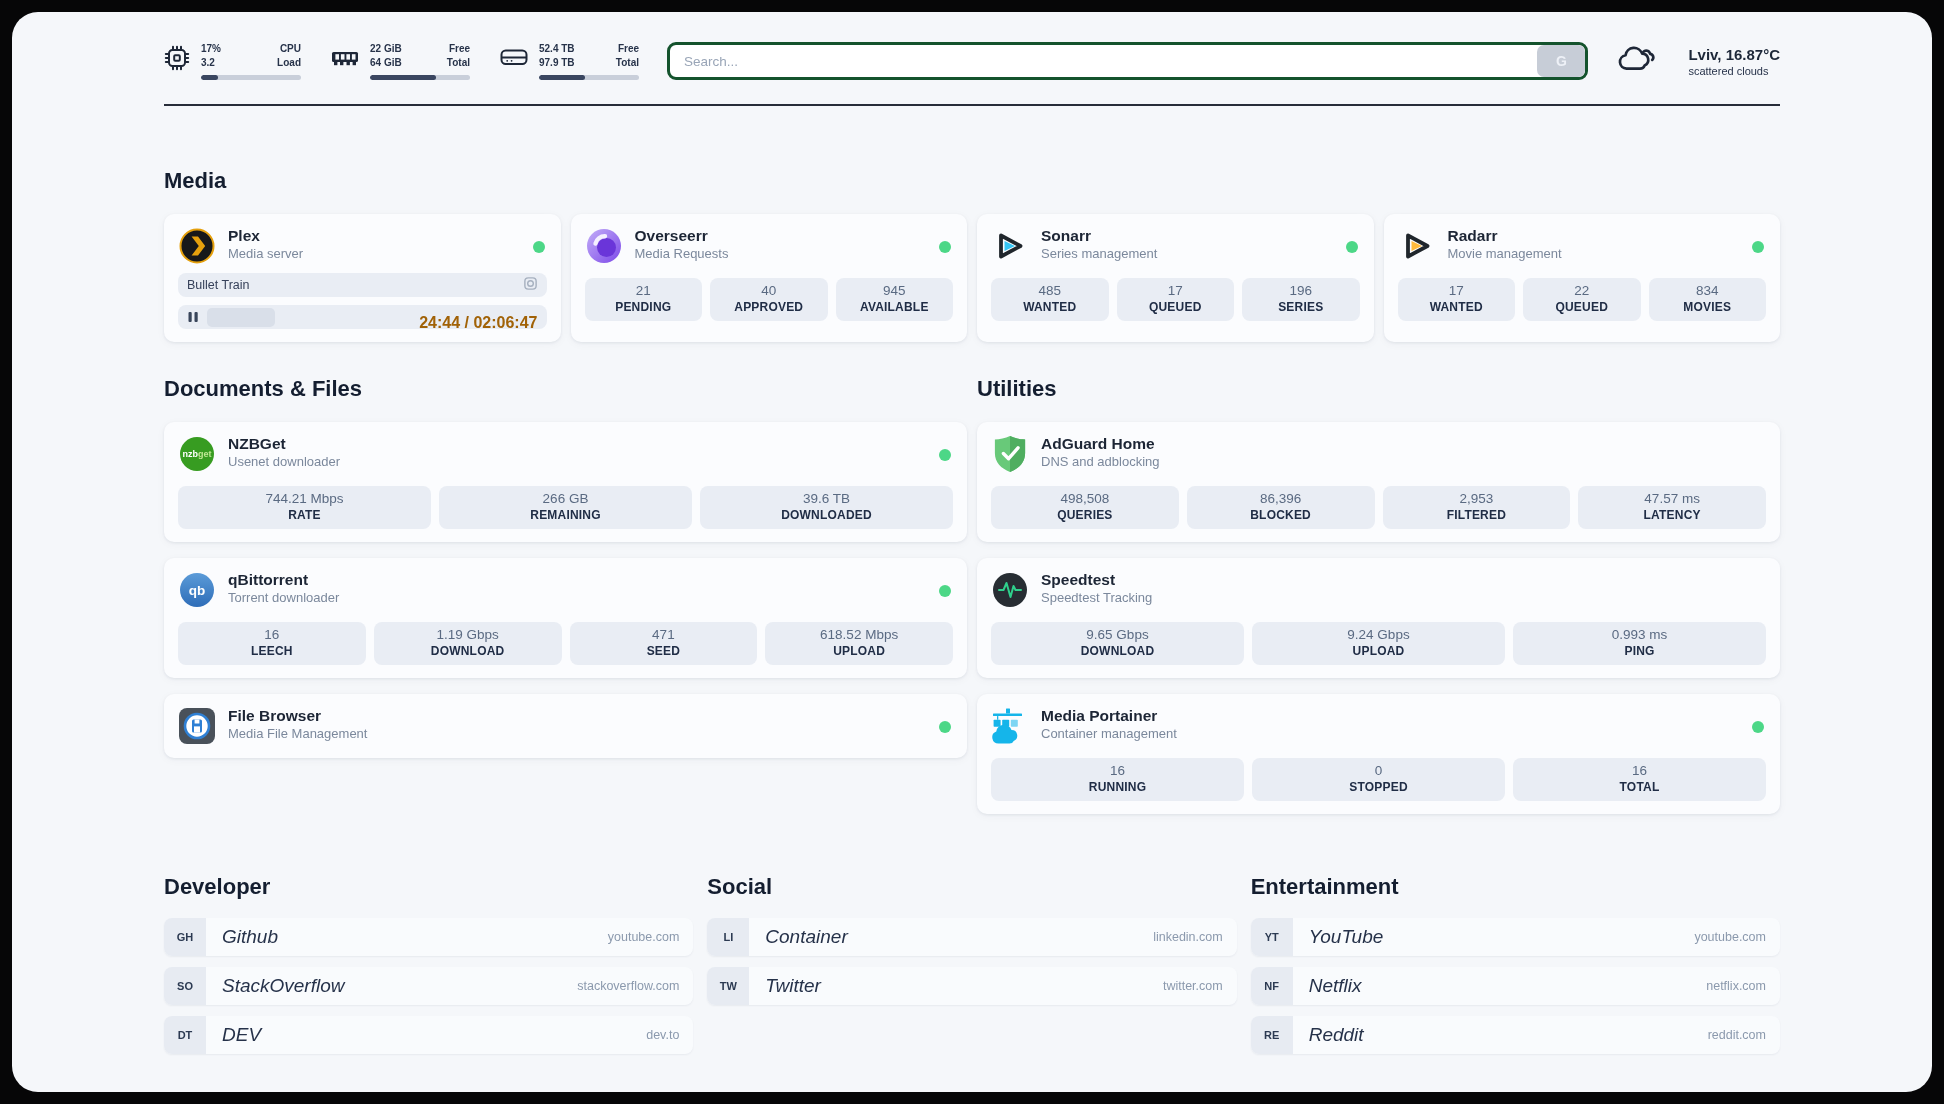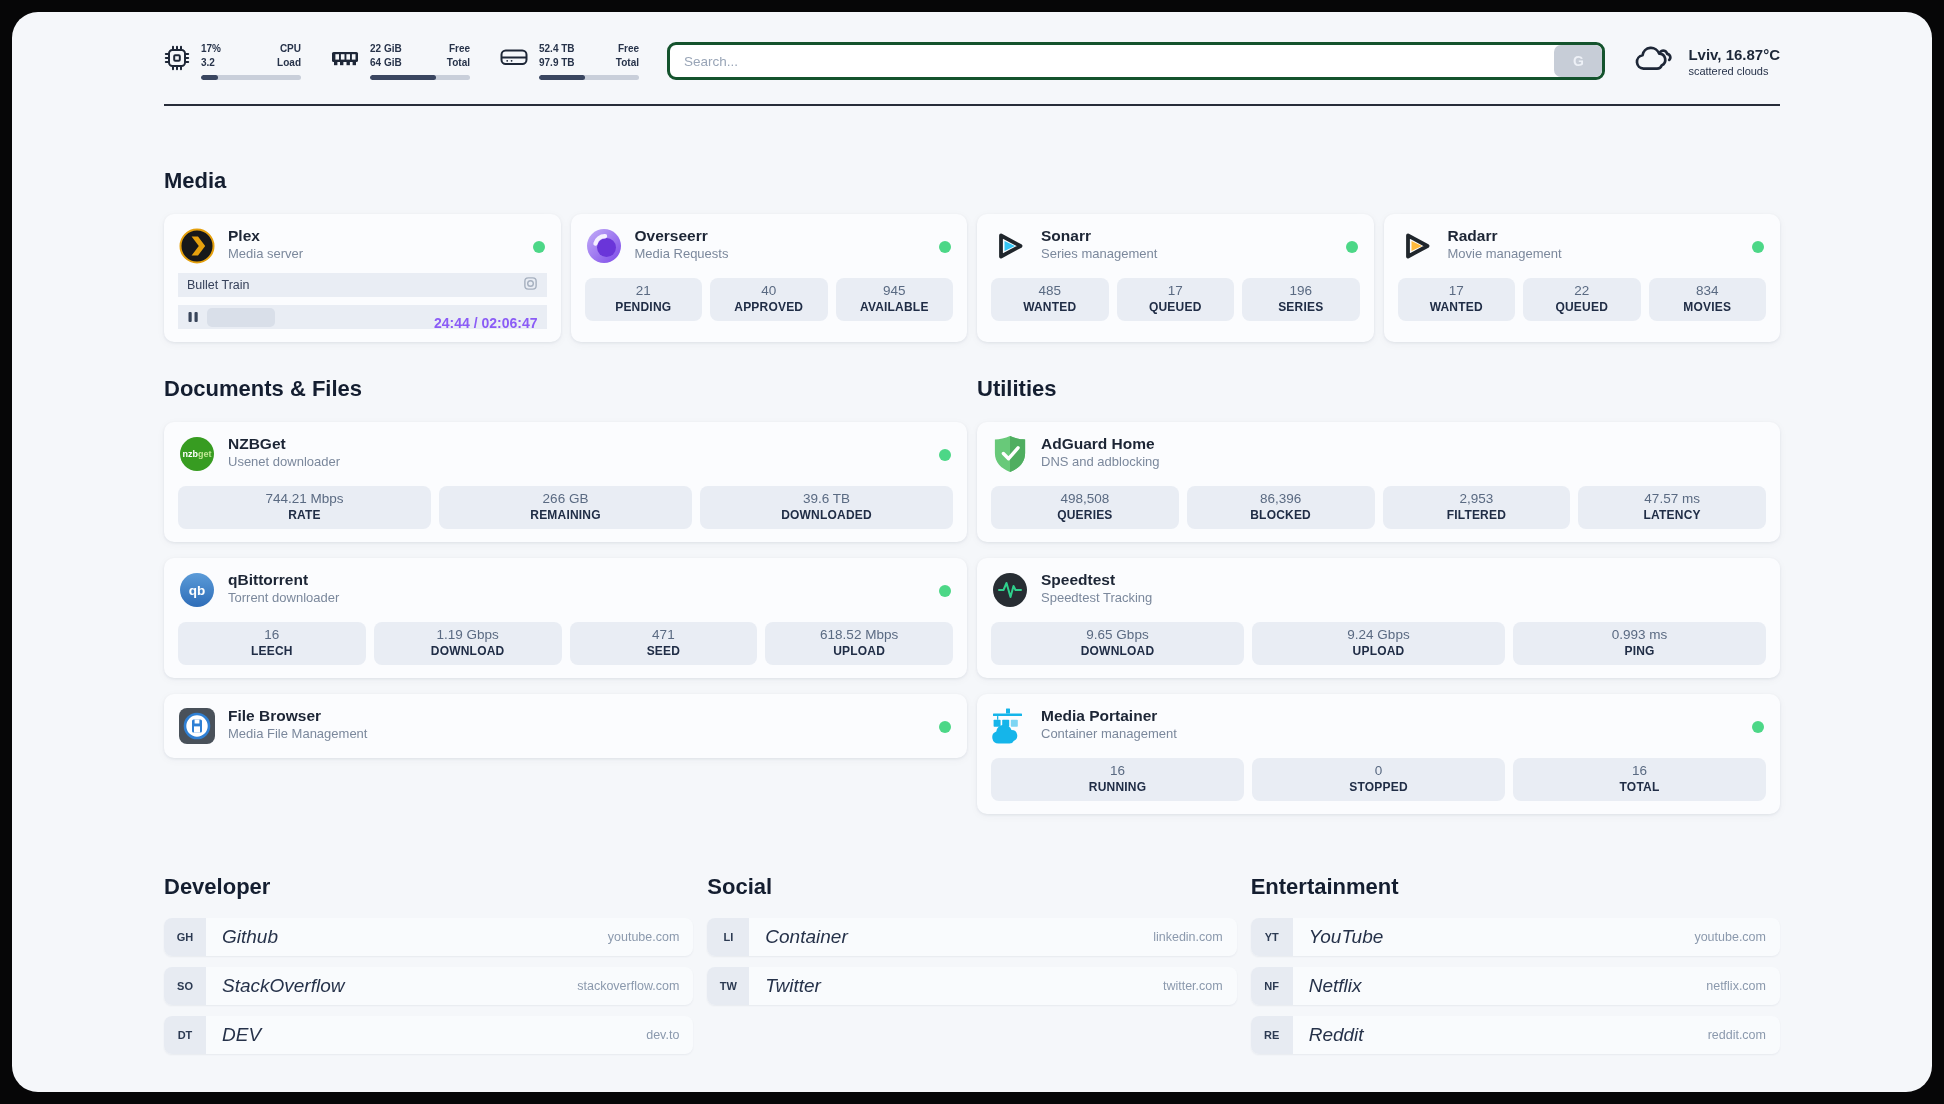--- a/index.html
+++ b/index.html
@@ -20,21 +20,21 @@
   .res-track { height:5px; background:#c9cfda; border-radius:3px; margin-top:5px; overflow:hidden; }
   .res-fill { height:100%; background:#3a4660; border-radius:3px; }
 
   .search { flex:1; margin:0 28px; position:relative; height:38px; }
   .search input { width:100%; height:100%; border:3px solid #14532d; border-radius:9px; background:#fff;
     padding:0 62px 0 14px; font-size:13.5px; color:#2b3648; font-family:inherit; outline:none; }
   .search input::placeholder { color:#99a5b7; }
   .g-btn { position:absolute; right:3px; top:3px; bottom:3px; width:48px; border:none; border-radius:7px;
     background:#c7cdd7; color:#eef1f7; font-size:14px; font-weight:700; font-family:inherit; cursor:pointer; }
 
-  .weather { display:flex; align-items:center; gap:13px; }
+  .weather { display:flex; align-items:center; gap:30px; }
   .weather-main { font-size:15px; font-weight:600; color:#1c2738; }
   .weather-sub { font-size:11px; color:#27334a; margin-top:2px; }
 
   .divider { border-bottom:2px solid #272d39; margin-top:24px; }
 
   
   .section-h { font-size:22px; font-weight:600; color:#141e30; }
   .media-h { margin-top:62px; }
   .media-grid { display:grid; grid-template-columns:repeat(4,1fr); gap:10px; margin-top:20px; }
 
@@ -43,25 +43,25 @@
   .dot { position:absolute; top:27px; right:16px; width:12px; height:12px; border-radius:50%; background:#4cd787; }
   .card-head { display:flex; align-items:flex-start; gap:12px; }
   .app-icon { width:38px; height:38px; display:flex; align-items:center; justify-content:center; flex:none; }
   .app-name { font-size:15.5px; font-weight:600; color:#1c2535; }
   .app-desc { font-size:13px; color:#7b889c; margin-top:1px; }
   .stats { display:flex; gap:8px; margin-top:13px; }
   .stat { flex:1; background:#e9edf4; border-radius:8px; text-align:center; padding:5px 4px 7px; }
   .stat-v { font-size:13.5px; color:#5a6a82; }
   .stat-l { font-size:12px; font-weight:700; color:#202d46; margin-top:2px; letter-spacing:.2px; }
 
-  .plex-row { background:#e9edf4; border-radius:0; height:24px; display:flex; align-items:center;
+  .plex-row { background:#e9edf4; border-radius:8px; height:24px; display:flex; align-items:center;
     padding:0 9px; margin-top:8px; font-size:12.5px; color:#36415a; }
   .plex-chunk { height:19px; background:#d9dfe9; border-radius:5px; margin-left:7px; }
   .spacer { flex:1; }
-  .plex-time { font-size:14px; font-weight:600; color:#8b5cf6;margin-top:11px; }
+  .plex-time { font-size:16px; font-weight:600; color:#a16207;margin-top:11px; }
 
   .twocol { display:grid; grid-template-columns:1fr 1fr; gap:10px; margin-top:34px; }
   .stack { display:flex; flex-direction:column; gap:16px; margin-top:20px; }
 
   
   .bm-grid { display:grid; grid-template-columns:repeat(3,1fr); gap:14px; margin-top:60px; padding-bottom:42px; }
   .bm-list { display:flex; flex-direction:column; gap:11px; margin-top:18px; }
   .bm-row { height:38px; background:#f9fbfd; border-radius:8px; display:flex; align-items:center;
     overflow:hidden; box-shadow:0 1px 2px rgba(25,39,68,.06); cursor:pointer; }
   .bm-abbr { width:42px; align-self:stretch; background:#e7ebf2; display:flex; align-items:center;

